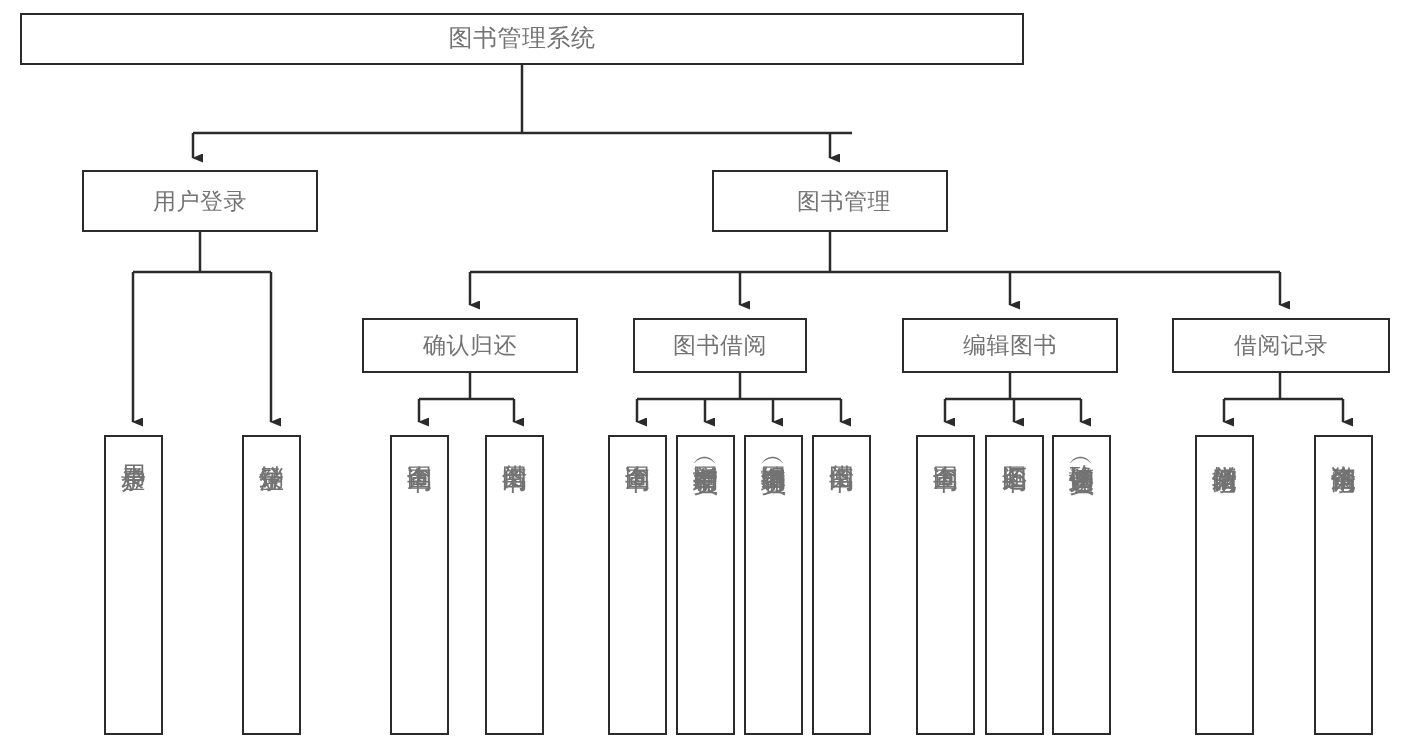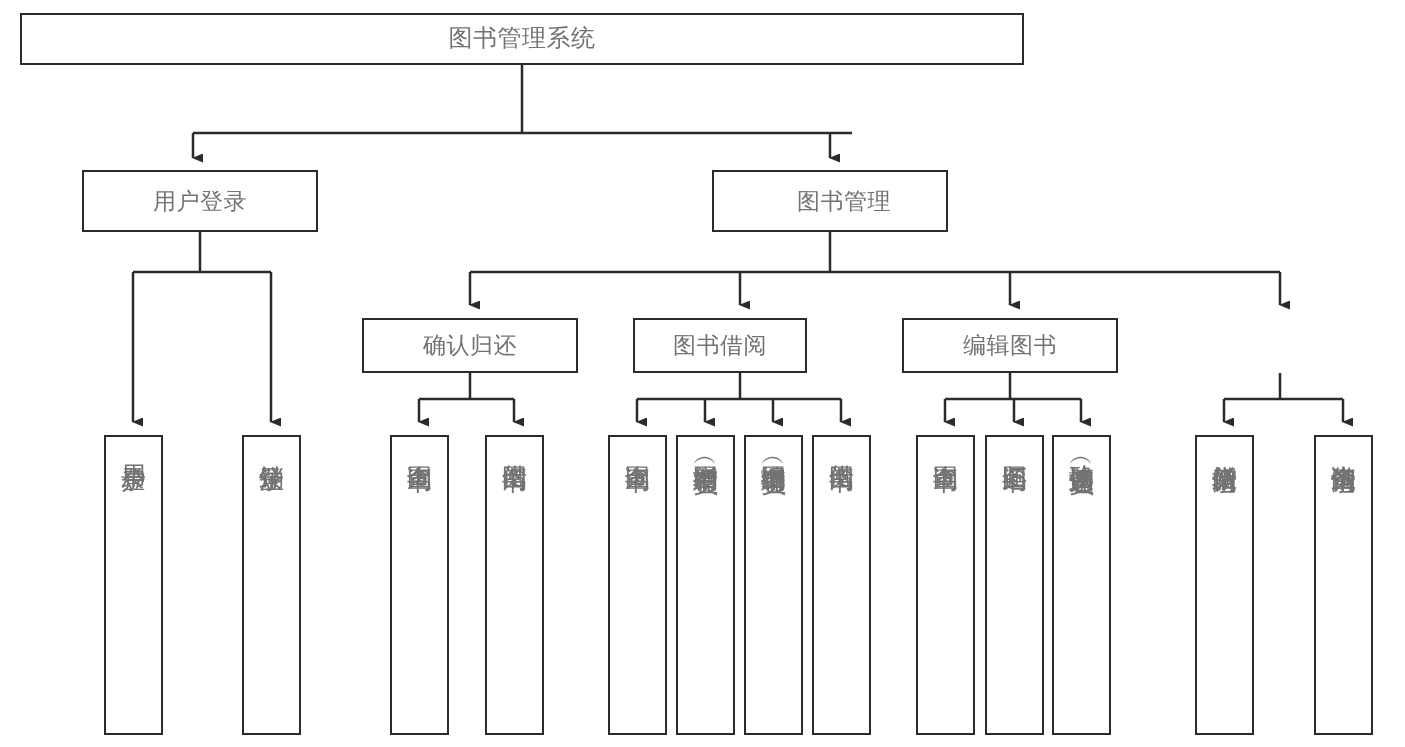--- a/index.html
+++ b/index.html
@@ -142,20 +142,23 @@
 
   <div class="node h" style="left:362px; top:318px; width:216px; height:55px;">
     <span class="lbl">确认归还</span>
   </div>
   <div class="node h" style="left:633px; top:318px; width:174px; height:55px;">
     <span class="lbl">图书借阅</span>
   </div>
   <div class="node h" style="left:902px; top:318px; width:216px; height:55px;">
     <span class="lbl">编辑图书</span>
   </div>
+  <div class="node h" style="left:1172px; top:318px; width:218px; height:55px;">
+    <span class="lbl">借阅记录</span>
+  </div>
 
   <div class="node v" style="left:104px; top:435px; width:59px; height:300px;">
     <span class="lbl">用户登录</span>
   </div>
   <div class="node v" style="left:242px; top:435px; width:59px; height:300px;">
     <span class="lbl">注销登录</span>
   </div>
 
   <div class="node v" style="left:390px; top:435px; width:59px; height:300px;">
     <span class="lbl">查询图书</span>

